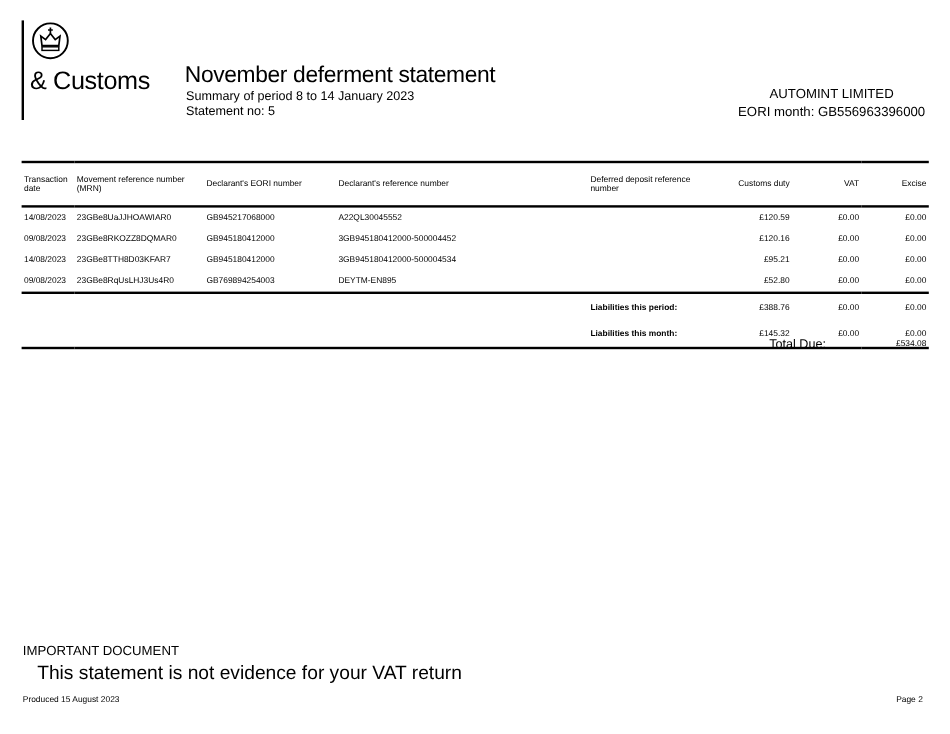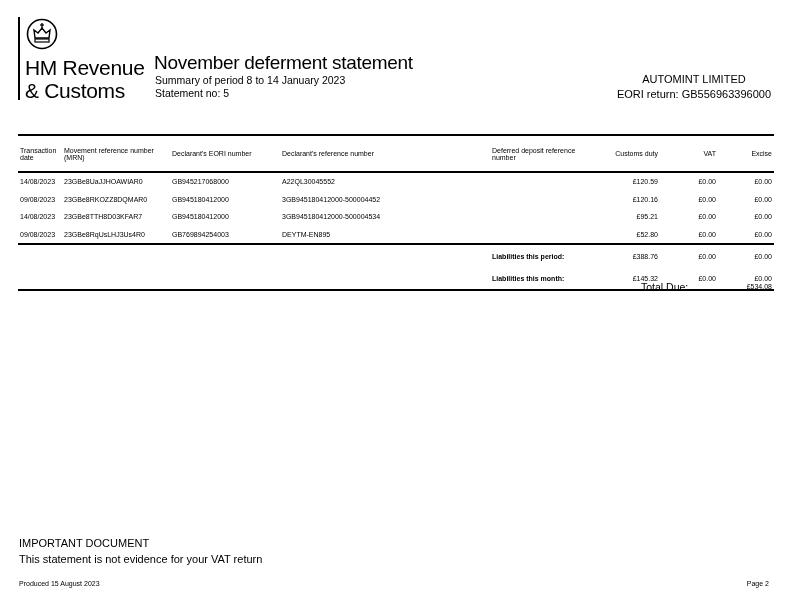--- a/index.html
+++ b/index.html
@@ -15,49 +15,48 @@
   .table th { font-weight: normal; text-align: left; vertical-align: middle; padding: 7px 2px; height: 21px; }
   .table thead tr { border-top: 2px solid #000; border-bottom: 2px solid #000; }
   .table tbody tr:last-child { border-bottom: 2px solid #000; }
   .table td { padding: 0 2px; height: 17.5px; white-space: nowrap; }
   .num { text-align: right !important; }
   .totals td { height: 22px; }
   .totals .lbl { font-weight: bold; }
   .total-due { position: absolute; top: 281px; left: 641px; font-size: 10.5px; }
   .total-due-val { position: absolute; top: 283px; right: 20px; font-size: 7px; }
   .important { position: absolute; left: 19px; top: 537px; font-size: 11px; font-weight: normal; }
-  .notice { position: absolute; left: 19px; top: 553px; font-size: 11px; }
+  .notice { position: absolute; left: 31px; top: 553px; font-size: 16px; }
   .produced { position: absolute; left: 19px; top: 580px; font-size: 7px; }
   .page { position: absolute; right: 23px; top: 580px; font-size: 7px; }
 </style>
 </head>
 <body>
 
 <div class="brand-bar"></div>
 <svg class="crest" viewBox="0 0 32 32">
   <circle cx="16" cy="16" r="14.5" fill="none" stroke="#000" stroke-width="1.6"></circle>
   <path d="M9 20 L8 12 L12 15 L16 10 L20 15 L24 12 L23 20 Z" fill="none" stroke="#000" stroke-width="1.4"></path>
   <line x1="16" y1="5" x2="16" y2="10" stroke="#000" stroke-width="1.4"></line>
   <line x1="14" y1="7" x2="18" y2="7" stroke="#000" stroke-width="1.2"></line>
   <rect x="9" y="21" width="14" height="3" fill="none" stroke="#000" stroke-width="1.2"></rect>
 </svg>
 <div class="brand-name">
-  <div>HM Revenue</div>
   <div>&amp; Customs</div>
 </div>
 
 <div class="title">November deferment statement</div>
 <div class="subtitle">
   <div>Summary of period 8 to 14 January 2023</div>
   <div>Statement no: 5</div>
 </div>
 
 <div class="company">
   <div>AUTOMINT LIMITED</div>
-  <div>EORI return: GB556963396000</div>
+  <div>EORI month: GB556963396000</div>
 </div>
 
 <table class="table">
   <colgroup>
     <col style="width:44px">
       <col style="width:108px">
       <col style="width:110px">
       <col style="width:210px">
     <col style="width:110px">
       <col style="width:60px">

